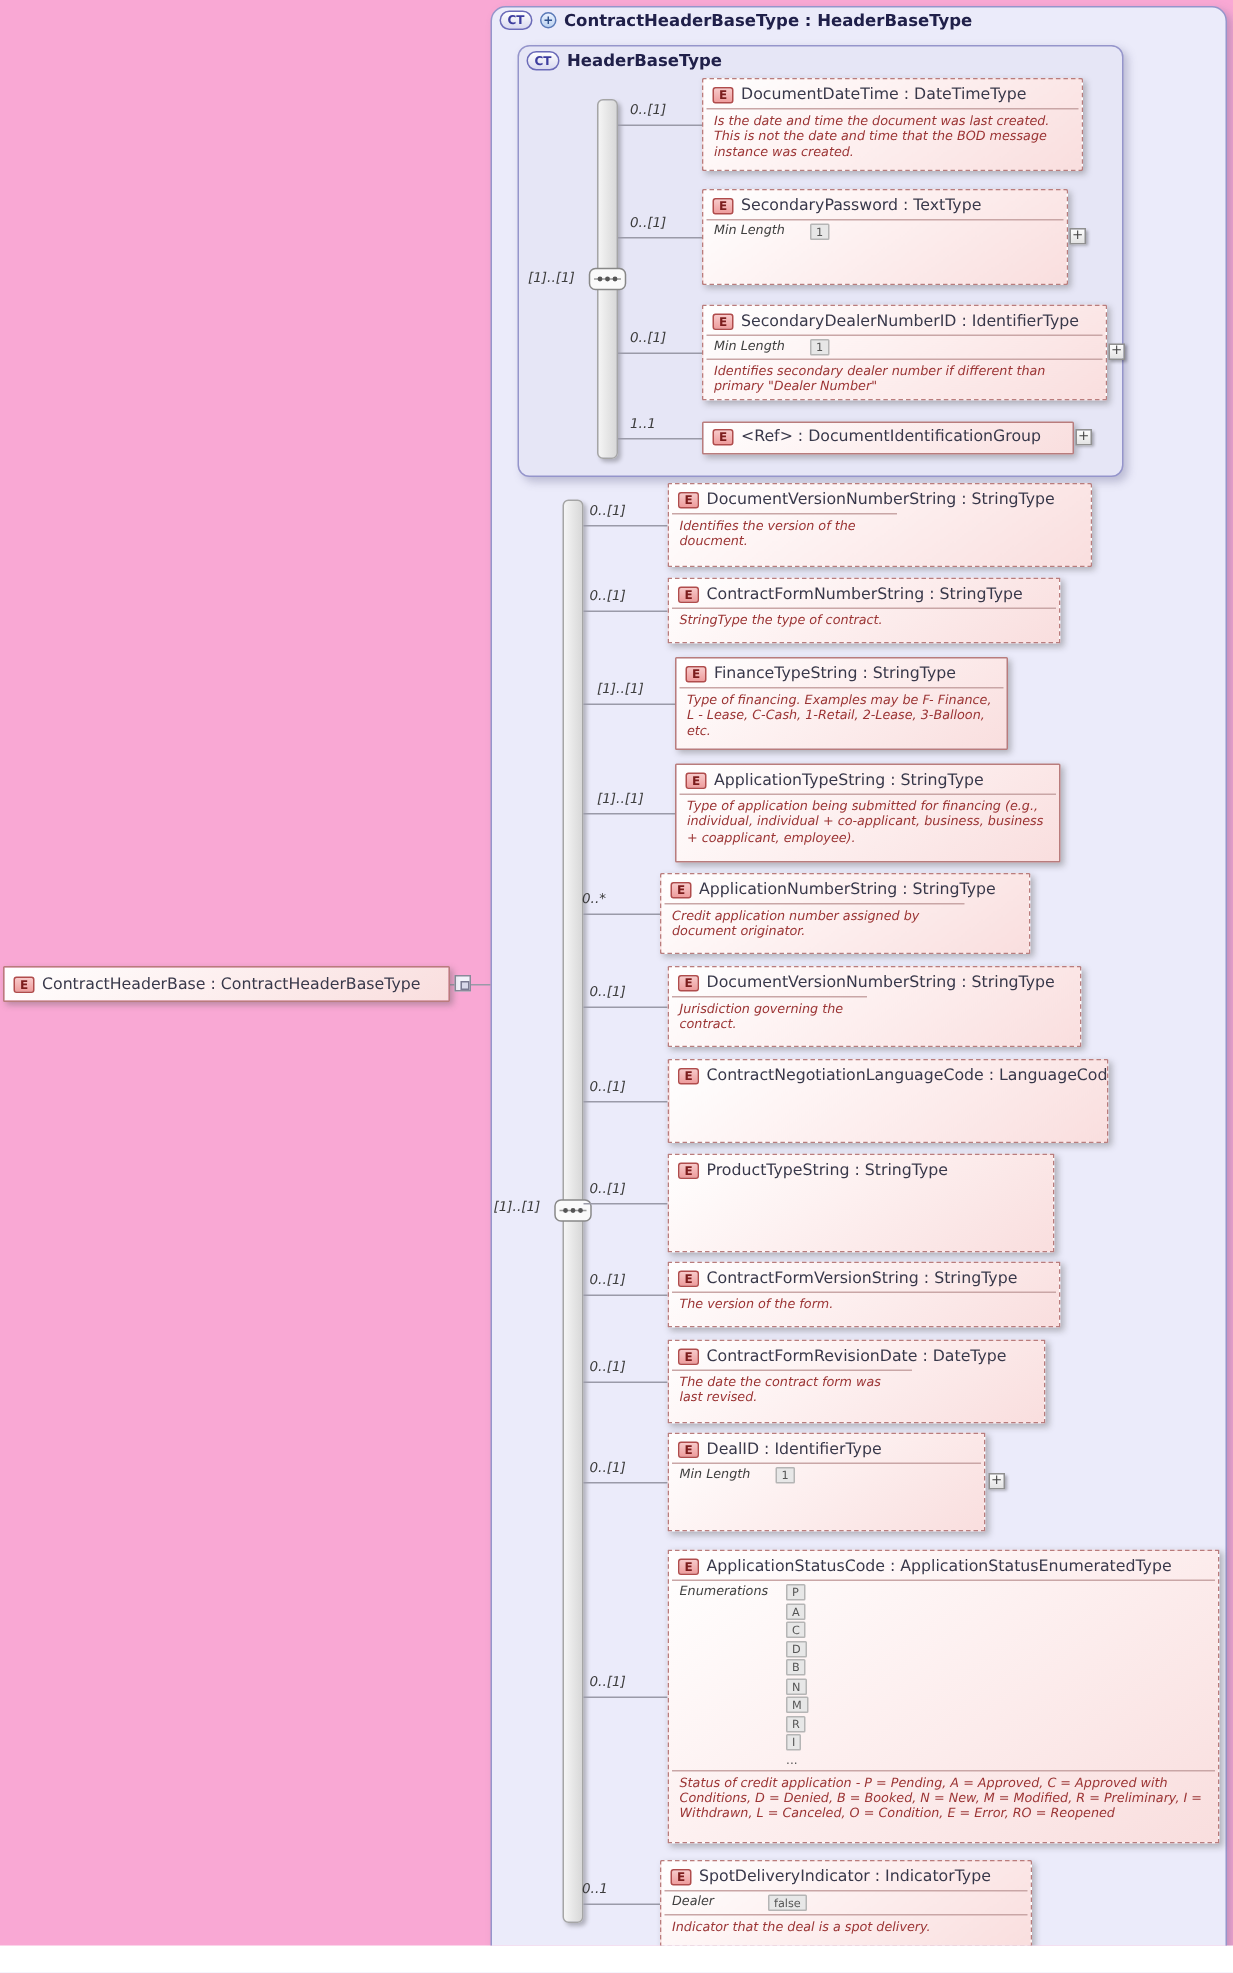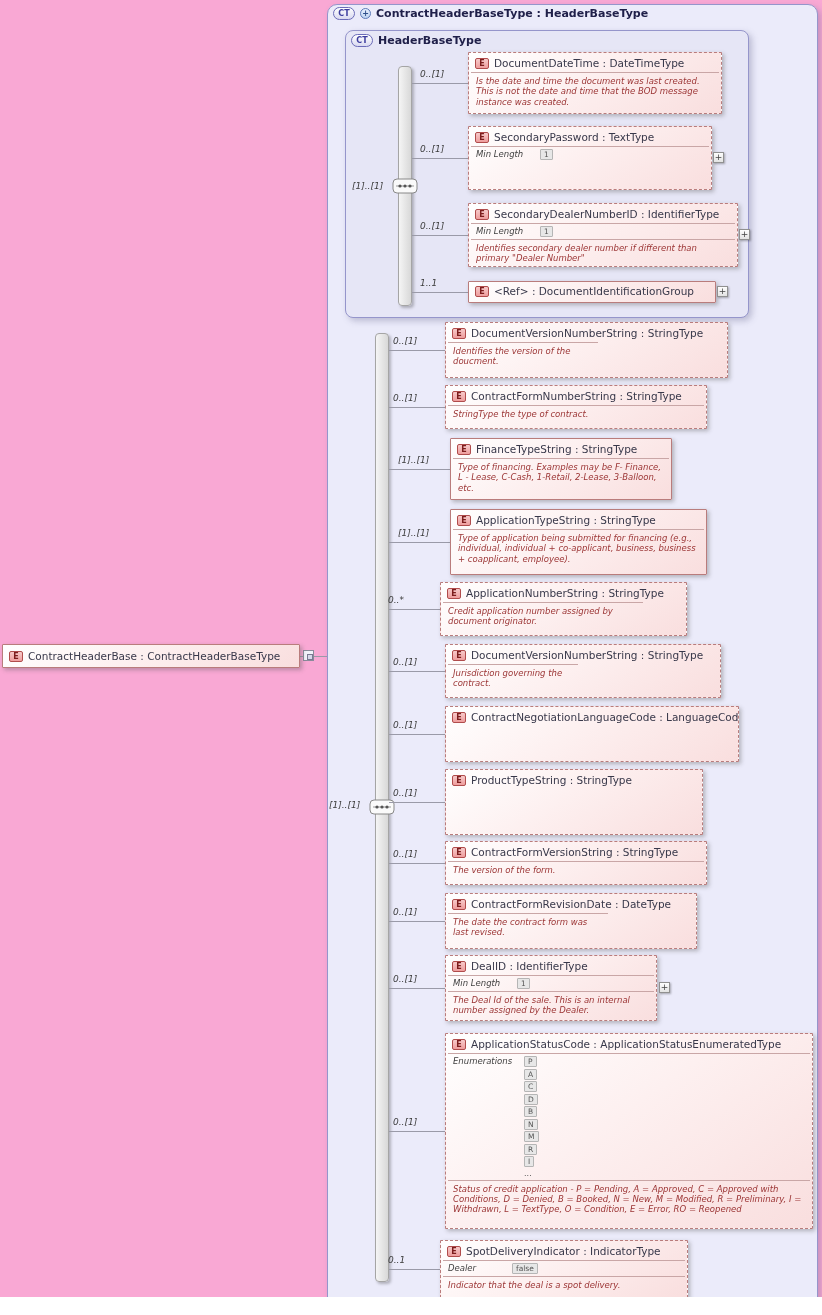--- a/index.html
+++ b/index.html
@@ -250,21 +250,20 @@
   <div class="card" style="left:393px;top:974px;width:48px">0..[1]</div>
   <div class="el-box dashed" style="left:445px;top:955px;width:212px;height:66px">
     <div class="el-header">
       <span class="e-icon">E</span>
       <span class="el-label">DealID  : IdentifierType</span>
     </div>
     <div class="facet-row">
       <span class="facet-label">Min Length</span>
       <span class="facet-val">1</span>
     </div>
-    <div class="annot">The Deal Id of the sale. This is an internal number assigned by the Dealer.</div>
   </div>
   <div class="plus-box" style="left:659px;top:982px">+</div>
 
   <div class="card" style="left:393px;top:1117px;width:48px">0..[1]</div>
   <div class="el-box dashed" style="left:445px;top:1033px;width:368px;height:196px">
     <div class="el-header">
       <span class="e-icon">E</span>
       <span class="el-label">ApplicationStatusCode : ApplicationStatusEnumeratedType</span>
     </div>
     <div class="facet-row">
@@ -275,21 +274,21 @@
         <span class="facet-val">C</span>
         <span class="facet-val">D</span>
         <span class="facet-val">B</span>
         <span class="facet-val">N</span>
         <span class="facet-val">M</span>
         <span class="facet-val">R</span>
         <span class="facet-val">I</span>
         <span class="enum-more">...</span>
       </span>
     </div>
-    <div class="annot">Status of credit application - P = Pending, A = Approved, C = Approved with Conditions, D = Denied, B = Booked, N = New, M = Modified, R = Preliminary, I = Withdrawn, L = TextType, O = Condition, E = Error, RO = Reopened</div>
+    <div class="annot">Status of credit application - P = Pending, A = Approved, C = Approved with Conditions, D = Denied, B = Booked, N = New, M = Modified, R = Preliminary, I = Withdrawn, L = Canceled, O = Condition, E = Error, RO = Reopened</div>
   </div>
 
   <div class="card" style="left:388px;top:1255px;width:48px">0..1</div>
   <div class="el-box dashed" style="left:440px;top:1240px;width:248px;height:58px">
     <div class="el-header">
       <span class="e-icon">E</span>
       <span class="el-label">SpotDeliveryIndicator : IndicatorType</span>
     </div>
     <div class="facet-row">
       <span class="facet-label">Dealer</span>

